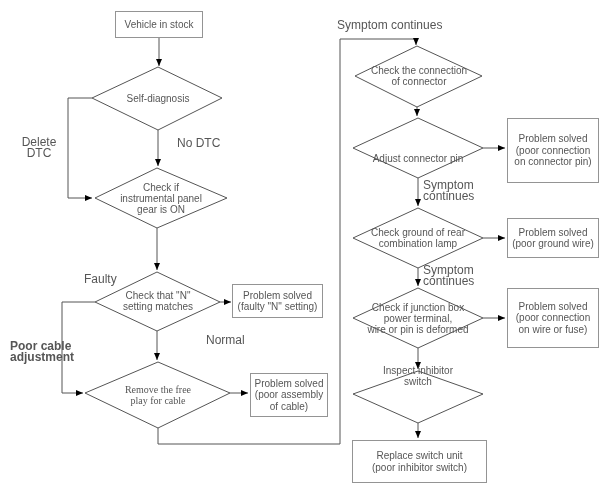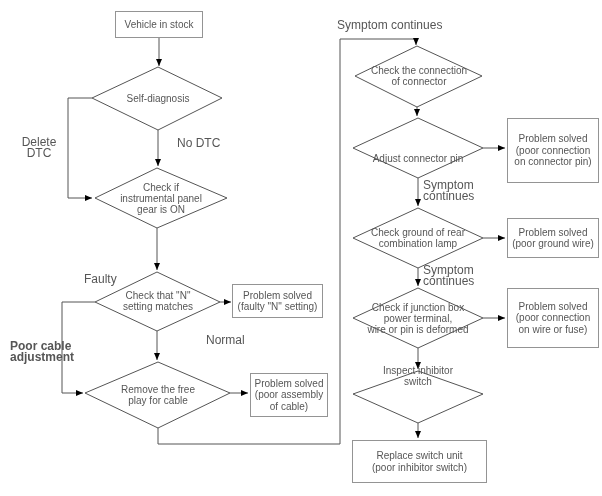--- a/index.html
+++ b/index.html
@@ -86,21 +86,21 @@
 on wire or fuse)</div>
   <div class="box" style="left:352px;top:440px;width:135px;height:43px;">Replace switch unit
 (poor inhibitor switch)</div>
 
   <div class="dlabel" style="left:158px;top:98px;">Self-diagnosis</div>
   <div class="dlabel" style="left:161px;top:198px;">Check if
 instrumental panel
 gear is ON</div>
   <div class="dlabel" style="left:158px;top:301px;">Check that "N"
 setting matches</div>
-  <div class="dlabel" style="left:158px;top:395px;">Remove the free
+  <div class="dlabel" style="left:158px;top:395px;font-family:Liberation Serif, serif;">Remove the free
 play for cable</div>
   <div class="dlabel" style="left:419px;top:76px;">Check the connection
 of connector</div>
   <div class="dlabel" style="left:418px;top:158px;">Adjust connector pin</div>
   <div class="dlabel" style="left:418px;top:238px;">Check ground of rear
 combination lamp</div>
   <div class="dlabel" style="left:418px;top:318px;">Check if junction box
 power terminal,
 wire or pin is deformed</div>
   <div class="dlabel" style="left:418px;top:376px;">Inspect inhibitor

